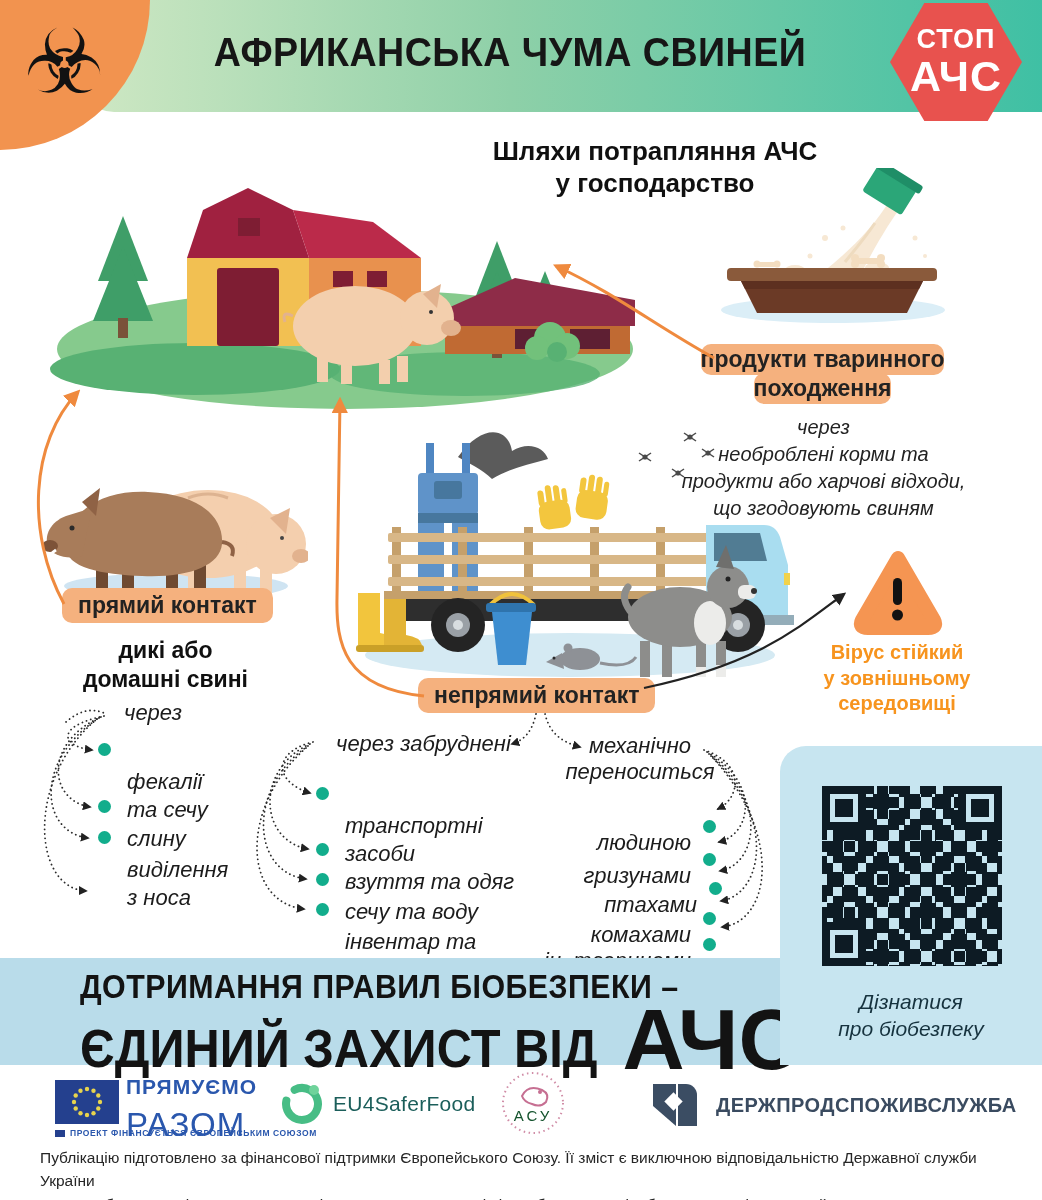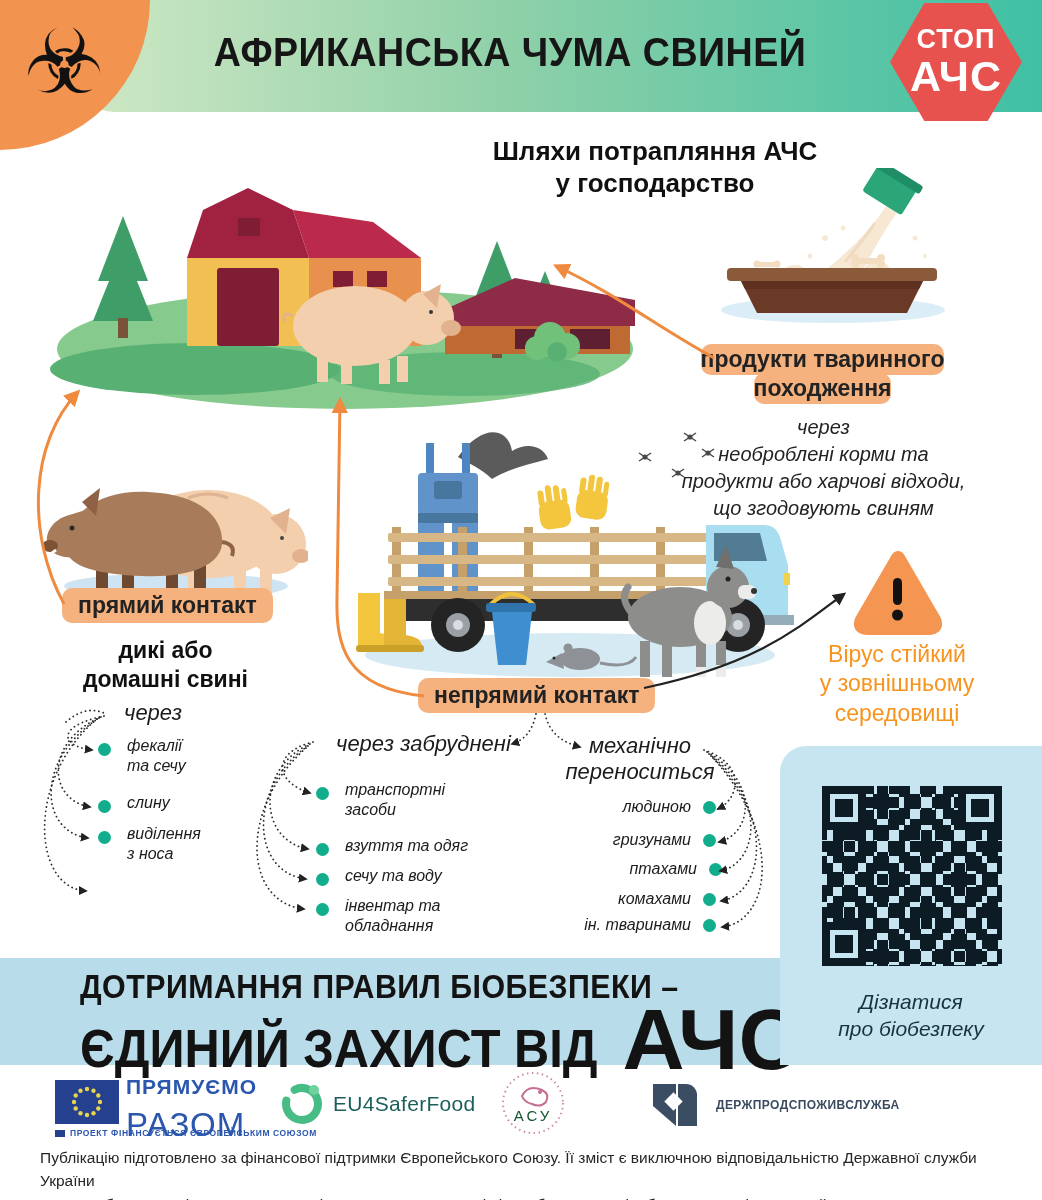--- a/index.html
+++ b/index.html
@@ -24,24 +24,24 @@
   .heading{left:455px;top:136px;width:400px;text-align:center;font-size:26px;font-weight:800;
            line-height:1.22;color:#101010;}
   .pill{display:inline-block;background:#f5b17e;border-radius:10px;padding:4px 16px;
         font-size:23px;font-weight:700;color:#222;}
   .pill-col{display:flex;flex-direction:column;align-items:center;}
   .pill-col .pill{padding:2px 0;}
   .note{font-style:italic;font-size:20px;line-height:1.35;text-align:center;color:#222;}
   .subject{font-weight:700;font-size:23px;line-height:1.25;text-align:center;color:#101010;}
   .via{font-style:italic;font-size:22px;color:#1c1c1c;}
   .lrow{display:flex;align-items:flex-start;gap:16px;}
-  .lrow .txt,.mrow .txt{font-style:italic;font-size:16px;line-height:1.27;color:#1c1c1c;}
+  .lrow .txt,.mrow .txt{font-style:italic;font-size:22px;line-height:1.27;color:#1c1c1c;margin-top:32px;}
   .dot{width:13px;height:13px;border-radius:50%;background:#12ad8c;flex:0 0 13px;margin-top:7px;}
   .mrow{display:flex;align-items:center;gap:12px;}
-  .virus{font-weight:400;font-size:23px;line-height:1.28;text-align:center;color:#f7941e;}
+  .virus{font-weight:700;font-size:20px;line-height:1.28;text-align:center;color:#f7941e;}
   
   .panel{left:780px;top:746px;width:262px;height:319px;background:#c7e5f0;border-radius:26px 0 0 0;}
   .qr{left:822px;top:786px;width:180px;height:180px;
       background:
         conic-gradient(#0d1b24 25%,transparent 0 50%,#0d1b24 0 75%,transparent 0) 0 0/22px 22px,
         conic-gradient(#0d1b24 25%,transparent 0 50%,#0d1b24 0 75%,transparent 0) 5px 8px/31px 31px;}
   .fq{position:absolute;width:44px;height:44px;border:8px solid #0d1b24;background:#c7e5f0;box-sizing:border-box;}
   .fq::after{content:"";position:absolute;inset:5px;background:#0d1b24;}
   .caption{left:780px;top:988px;width:262px;text-align:center;font-style:italic;font-size:21px;
            line-height:1.3;color:#16323e;}
@@ -59,21 +59,21 @@
   .eu-text .l2{font-size:33px;font-weight:400;letter-spacing:1px;margin-top:11px;}
   .eu-sub{left:55px;top:1128px;display:flex;align-items:center;gap:5px;color:#2a57ad;}
   .eu-sub .flag-mini{width:10px;height:7px;background:#24408e;}
   .eu-sub .t{font-size:8.5px;letter-spacing:.6px;font-weight:700;}
   .e4sf{left:280px;top:1082px;display:flex;align-items:center;gap:9px;}
   .e4sf .t{font-size:21px;font-weight:400;color:#1b5e5a;letter-spacing:.3px;}
   .asu{left:500px;top:1070px;width:66px;height:66px;}
   .asu-label{position:absolute;left:0;right:0;bottom:12px;text-align:center;color:#14532d;
              font-size:15px;letter-spacing:3px;}
   .dpss{left:648px;top:1078px;display:flex;align-items:center;gap:14px;}
-  .dpss .t{font-size:12px;font-weight:800;color:#3a4b60;letter-spacing:.4px;}
+  .dpss .t{font-size:20px;font-weight:800;color:#3a4b60;letter-spacing:.4px;}
   .disclaimer{left:40px;top:1146px;width:990px;font-size:15.5px;line-height:1.5;color:#262626;}
 </style>
 </head>
 <body>
 
 <div id="poster">
 
   <div class="abs banner"></div>
   <div class="abs title">АФРИКАНСЬКА ЧУМА СВИНЕЙ</div>
   <div class="abs orange-circle"></div>

